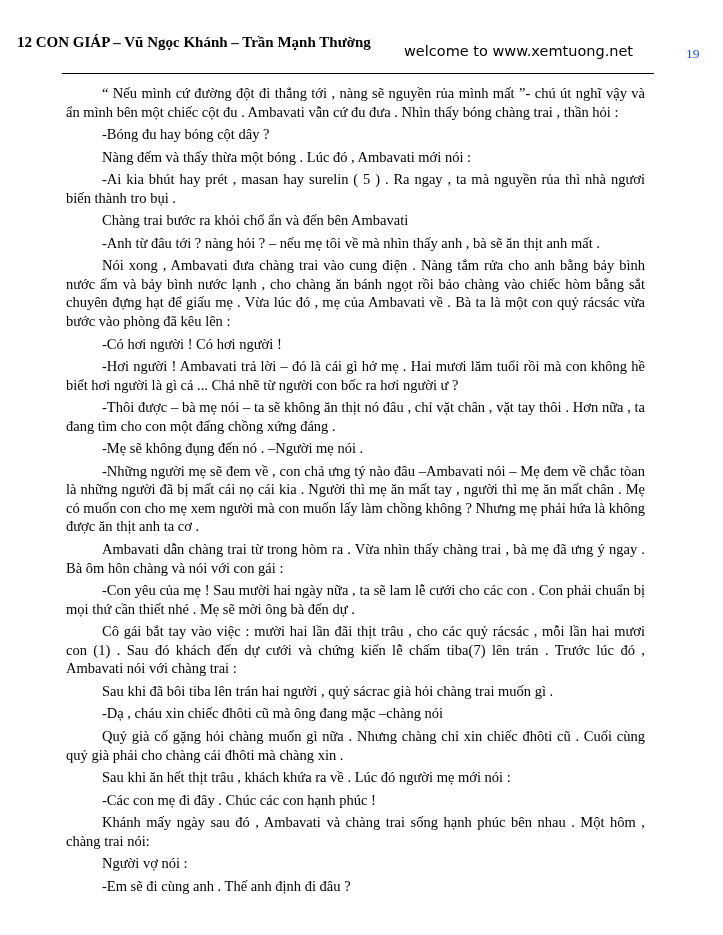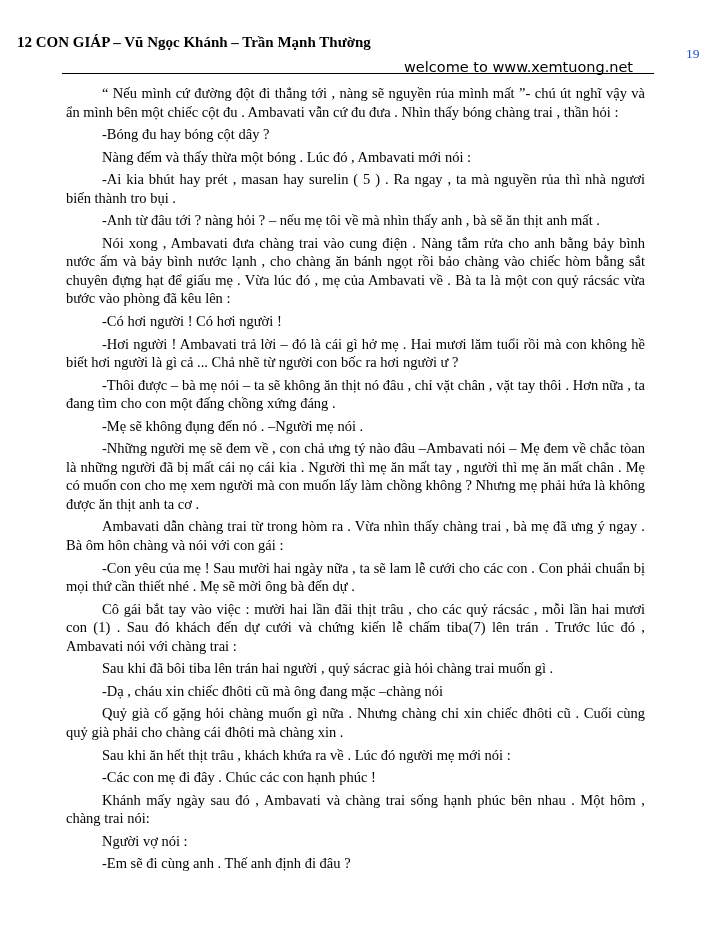--- a/index.html
+++ b/index.html
@@ -27,21 +27,20 @@
     color: #000;
   }
   .site-link {
     position: absolute;
     left: 404px;
     top: 43px;
     font-family: "DejaVu Sans", sans-serif;
     font-size: 14.5px;
     white-space: nowrap;
     color: #000;
-    margin-top: 16px;
   }
   .page-number {
     position: absolute;
     left: 686px;
     top: 46px;
     font-family: "Liberation Serif", serif;
     font-size: 13.5px;
     color: #1d4ed8;
   }
   .header-rule {
@@ -75,20 +74,21 @@
 <div class="page">
   <div class="book-title">12 CON GIÁP – Vũ Ngọc Khánh – Trần Mạnh Thường</div>
   <div class="site-link">welcome to www.xemtuong.net</div>
   <div class="page-number">19</div>
   <div class="header-rule"></div>
   <div class="page-body">
       <p class="para">“ Nếu mình cứ đường đột đi thẳng tới , nàng sẽ nguyền rủa mình mất ”- chú út nghĩ vậy và ẩn mình bên một chiếc cột đu . Ambavati vẫn cứ đu đưa . Nhìn thấy bóng chàng trai , thần hỏi :</p>
       <p class="para">-Bóng đu hay bóng cột dây ?</p>
       <p class="para">Nàng đếm và thấy thừa một bóng . Lúc đó , Ambavati mới nói :</p>
       <p class="para">-Ai kia bhút hay prét , masan hay surelin ( 5 ) . Ra ngay , ta mà nguyền rủa thì nhà ngươi biến thành tro bụi .</p>
+      <p class="para">Chàng trai bước ra khỏi chổ ẩn và đến bên Ambavati</p>
       <p class="para">-Anh từ đâu tới ? nàng hỏi ? – nếu mẹ tôi về mà nhìn thấy anh , bà sẽ ăn thịt anh mất .</p>
       <p class="para">Nói xong ,  Ambavati đưa chàng trai vào cung điện . Nàng tắm rửa cho anh bằng bảy bình nước ấm và bảy bình nước lạnh , cho chàng ăn bánh ngọt rồi bảo chàng vào chiếc hòm bằng sắt chuyên đựng hạt để giấu mẹ . Vừa lúc đó , mẹ của Ambavati về . Bà ta là một con quỷ rácsác vừa bước vào phòng đã kêu lên :</p>
       <p class="para">-Có hơi người ! Có hơi người !</p>
       <p class="para">-Hơi người ! Ambavati trả lời – đó là cái gì hở mẹ . Hai mươi lăm tuổi rồi mà con không hề biết hơi người là gì cả ... Chả nhẽ từ người con bốc ra hơi người ư ?</p>
       <p class="para">-Thôi được – bà mẹ nói – ta sẽ không ăn thịt nó đâu , chỉ vặt chân , vặt tay thôi . Hơn nữa , ta đang tìm cho con một đấng chồng xứng đáng .</p>
       <p class="para">-Mẹ sẽ không đụng đến nó . –Người mẹ nói .</p>
       <p class="para">-Những người mẹ sẽ đem về , con chả ưng tý nào đâu –Ambavati nói – Mẹ đem về chắc tòan là những người đã bị mất cái nọ cái kia . Người thì mẹ ăn mất tay , người thì mẹ ăn mất chân . Mẹ có muốn con cho mẹ xem người mà con muốn lấy làm chồng không ? Nhưng mẹ phải hứa là không được ăn thịt anh ta cơ .</p>
       <p class="para">Ambavati dẫn chàng trai từ trong hòm ra . Vừa nhìn thấy chàng trai , bà mẹ đã ưng ý ngay . Bà ôm hôn chàng và nói với con gái :</p>
       <p class="para">-Con yêu của mẹ ! Sau mười hai ngày nữa , ta sẽ lam lễ cưới cho các con . Con phải chuẩn bị mọi thứ cần thiết nhé . Mẹ sẽ mời ông bà đến dự .</p>
       <p class="para">Cô gái bắt tay vào việc : mười hai lần đãi thịt trâu , cho các quỷ rácsác , mỗi lần hai mươi con (1) . Sau đó khách đến dự cưới và chứng kiến lễ chấm tiba(7) lên trán . Trước lúc đó , Ambavati nói với chàng trai :</p>

